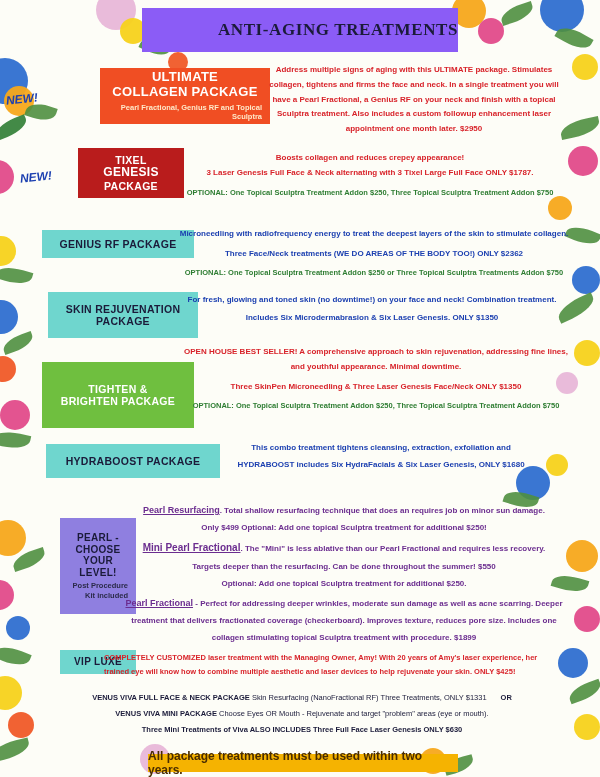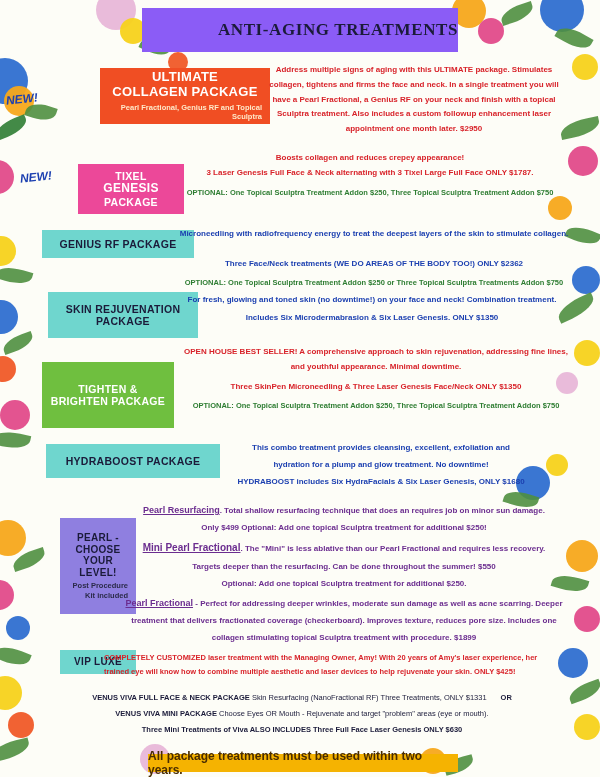--- a/index.html
+++ b/index.html
@@ -170,66 +170,65 @@
     <div class="lbl-sub" style="color:#ffe9c9;">Pearl Fractional, Genius RF and Topical Sculptra</div>
   </div>
   <div class="desc" style="left:240px;top:64px;width:348px;font-size:8px;">
     <p class="red">Address multiple signs of aging with this ULTIMATE  package.  Stimulates</p>
     <p class="red">collagen, tightens and firms the face and neck.   In a single treatment you will</p>
     <p class="red">have a Pearl Fractional, a Genius RF on your neck and finish with a topical</p>
     <p class="red">Sculptra treatment.  Also includes a custom followup enhancement laser</p>
     <p class="red">appointment one month later.  $2950</p>
   </div>
 
-  <div class="label-box" style="left:44px;top:164px;width:106px;height:50px;background:#ec4899;color:#ffffff;">
+  <div class="label-box" style="left:44px;top:148px;width:106px;height:50px;background:#b91c1c;color:#ffffff;">
     <div class="lbl-main" style="font-size:10.5px;">TIXEL</div>
     <div class="lbl-main" style="font-size:12px;">GENESIS</div>
     <div class="lbl-main" style="font-size:10.5px;">PACKAGE</div>
   </div>
   <div class="desc" style="left:150px;top:152px;width:440px;font-size:8px;">
     <p class="red">Boosts collagen and reduces crepey appearance!</p>
     <p class="red">3 Laser Genesis Full Face &amp; Neck alternating with 3 Tixel Large Full Face ONLY $1787.</p>
     <p class="green" style="font-size:7.5px;margin-top:8px;">OPTIONAL: One Topical Sculptra Treatment Addon $250, Three Topical Sculptra Treatment Addon $750</p>
   </div>
 
   <div class="label-box" style="left:8px;top:230px;width:152px;height:28px;background:#6fd6ce;color:#1b1b3a;">
     <div class="lbl-main" style="font-size:10.5px;">GENIUS RF PACKAGE</div>
   </div>
   <div class="desc" style="left:156px;top:228px;width:436px;font-size:8px;">
     <p class="blue">Microneedling with radiofrequency energy to treat the deepest layers of the skin to stimulate collagen.</p>
-    <p class="blue" style="margin-top:18px;">Three Face/Neck treatments (WE DO AREAS OF THE BODY TOO!)   ONLY $2362</p>
+    <p class="blue" style="margin-top:8px;">Three Face/Neck treatments (WE DO AREAS OF THE BODY TOO!)   ONLY $2362</p>
     <p class="green" style="font-size:7.5px;margin-top:7px;">OPTIONAL: One Topical Sculptra Treatment Addon $250 or Three Topical Sculptra Treatments Addon $750</p>
   </div>
 
   <div class="label-box" style="left:14px;top:292px;width:150px;height:46px;background:#6fd6ce;color:#1b1b3a;">
     <div class="lbl-main" style="font-size:10.5px;">SKIN REJUVENATION</div>
     <div class="lbl-main" style="font-size:10.5px;">PACKAGE</div>
   </div>
   <div class="desc" style="left:162px;top:294px;width:420px;font-size:8px;">
     <p class="blue">For fresh, glowing and toned skin (no downtime!) on your face and neck! Combination treatment.</p>
     <p class="blue" style="margin-top:6px;">Includes Six Microdermabrasion &amp; Six Laser Genesis. ONLY $1350</p>
   </div>
 
-  <div class="label-box" style="left:8px;top:362px;width:132px;height:66px;background:#6fbf3f;color:#ffffff;">
+  <div class="label-box" style="left:8px;top:362px;width:152px;height:66px;background:#6fbf3f;color:#ffffff;">
     <div class="lbl-main" style="font-size:10.5px;">TIGHTEN &amp;</div>
     <div class="lbl-main" style="font-size:10.5px;">BRIGHTEN PACKAGE</div>
   </div>
   <div class="desc" style="left:160px;top:346px;width:432px;font-size:8px;">
     <p class="red">OPEN HOUSE BEST SELLER! A comprehensive approach to skin rejuvenation, addressing fine lines,</p>
     <p class="red">and youthful appearance.  Minimal downtime.</p>
     <p class="red" style="margin-top:8px;">Three SkinPen Microneedling &amp; Three Laser Genesis Face/Neck      ONLY $1350</p>
     <p class="green" style="font-size:7.5px;margin-top:8px;">OPTIONAL: One Topical Sculptra Treatment Addon $250, Three Topical Sculptra Treatment Addon $750</p>
   </div>
 
   <div class="label-box" style="left:12px;top:444px;width:174px;height:34px;background:#6fd6ce;color:#1b1b3a;">
     <div class="lbl-main" style="font-size:10.5px;">HYDRABOOST PACKAGE</div>
   </div>
   <div class="desc" style="left:188px;top:442px;width:386px;font-size:8px;">
-    <p class="blue">This combo treatment provides cleansing, excellent, exfoliation and</p>
-    <p class="blue" style="margin-top:5px;">hydration for a plump and glow treatment. No downtime!</p>
+    <p class="blue">This combo treatment tightens cleansing, extraction, exfoliation and</p>
     <p class="blue" style="margin-top:5px;">HYDRABOOST includes Six HydraFacials &amp; Six Laser Genesis, ONLY $1680</p>
   </div>
 
   <div class="label-box" style="left:26px;top:518px;width:76px;height:96px;background:#8f7fe0;color:#1b1b3a;">
     <div class="lbl-main" style="font-size:10px;">PEARL -</div>
     <div class="lbl-main" style="font-size:10px;">CHOOSE</div>
     <div class="lbl-main" style="font-size:10px;">YOUR</div>
     <div class="lbl-main" style="font-size:10px;">LEVEL!</div>
     <div class="lbl-sub" style="color:#2b2b4a;">Post Procedure Kit included</div>
   </div>

